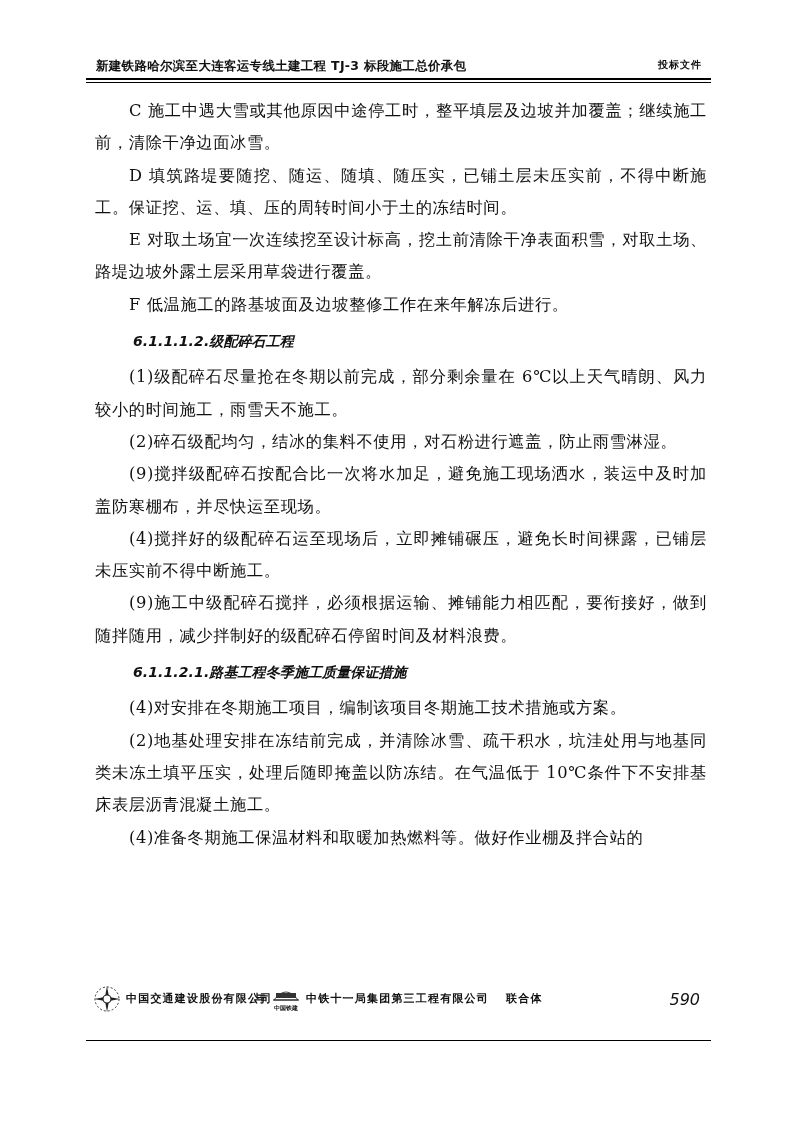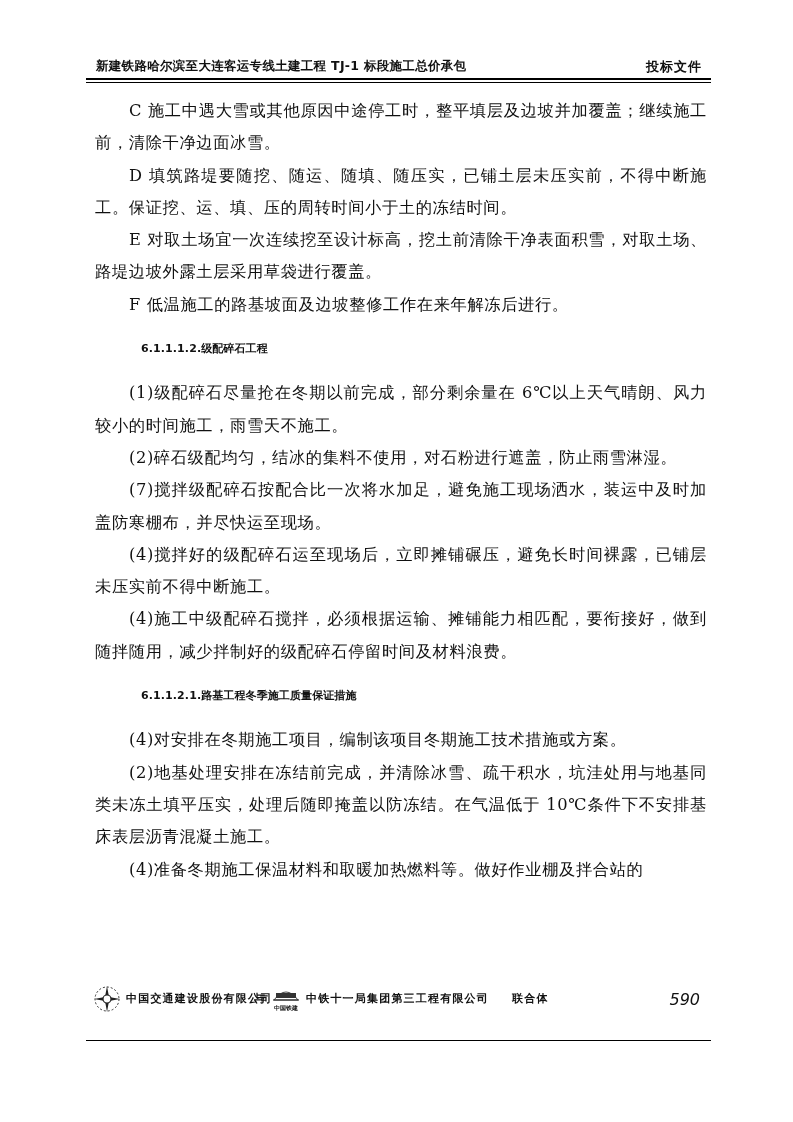--- a/index.html
+++ b/index.html
@@ -1,64 +1,64 @@
 <!DOCTYPE html>
 <html><head>
 <meta charset="utf-8">
 <style>
   html, body { margin: 0; padding: 0; background: #ffffff; }
   body { width: 793px; height: 1122px; position: relative; overflow: hidden;
          font-family: "DejaVu Serif", "Liberation Serif", serif; color: #111; }
   .header { position: absolute; left: 88px; top: 56px; width: 622px; height: 22px; }
   .header-title { position: absolute; left: 8px; top: 2px; font-size: 12.5px; font-weight: bold;
                   letter-spacing: 0.3px; font-family: "DejaVu Sans", "Liberation Sans", sans-serif; }
-  .header-right { position: absolute; right: 8px; top: 2px; font-size: 13px; font-weight: bold;
+  .header-right { position: absolute; right: 8px; top: 2px; font-size: 10px; font-weight: bold;
                   letter-spacing: 1px; font-family: "DejaVu Sans", "Liberation Sans", sans-serif; }
   .rule-thick { position: absolute; left: 86px; top: 78px; width: 625px; height: 2px; background: #000; }
   .rule-thin { position: absolute; left: 86px; top: 82px; width: 625px; height: 1px; background: #000; }
 
   .body { position: absolute; left: 95px; top: 95px; width: 612px; }
   .p { font-size: 16.3px; line-height: 32.3px; margin: 0; text-align: justify; text-align-last: left;
        letter-spacing: 0.6px; }
   .p.indent { text-indent: 34px; }
-  .h { font-family: "DejaVu Sans", "Liberation Sans", sans-serif; font-weight: bold; font-size: 11px;
-       line-height: 32.3px; margin: 12px; padding-left: 34px; letter-spacing: 0.1px; }
+  .h { font-family: "DejaVu Sans", "Liberation Sans", sans-serif; font-weight: bold; font-size: 14px;
+       line-height: 32.3px; margin: 4px; padding-left: 34px; letter-spacing: 0.1px; font-style: italic; }
 
   .footer-rule { position: absolute; left: 86px; top: 1040px; width: 625px; height: 1px; background: #000; }
   .footer { position: absolute; left: 88px; top: 984px; width: 622px; height: 34px; }
   .logo1 { position: absolute; left: 4px; top: 0px; width: 30px; height: 30px; }
   .footer-text { position: absolute; top: 7px; font-size: 11px; font-weight: bold; letter-spacing: 1.2px;
                  font-family: "DejaVu Sans", "Liberation Sans", sans-serif; white-space: nowrap; }
   .logo2 { position: absolute; left: 183px; top: 2px; width: 30px; height: 16px; }
   .logo2-caption { position: absolute; left: 186px; top: 20px; font-size: 6px; font-weight: bold;
                    font-family: "DejaVu Sans", "Liberation Sans", sans-serif; }
   .page-num { position: absolute; right: 10px; top: 6px; font-size: 16px;
               font-family: "DejaVu Sans", "Liberation Sans", sans-serif; font-style: italic; }
 </style>
 </head>
 <body>
 
 <div class="header">
-  <span class="header-title">新建铁路哈尔滨至大连客运专线土建工程 TJ-1 标段施工总价承包</span>
+  <span class="header-title">新建铁路哈尔滨至大连客运专线土建工程 TJ-3 标段施工总价承包</span>
   <span class="header-right">投标文件</span>
 </div>
 <div class="rule-thick"></div>
 <div class="rule-thin"></div>
 
 <div class="body">
   <p class="p indent">C 施工中遇大雪或其他原因中途停工时，整平填层及边坡并加覆盖；继续施工前，清除干净边面冰雪。</p>
   <p class="p indent">D 填筑路堤要随挖、随运、随填、随压实，已铺土层未压实前，不得中断施工。保证挖、运、填、压的周转时间小于土的冻结时间。</p>
   <p class="p indent">E 对取土场宜一次连续挖至设计标高，挖土前清除干净表面积雪，对取土场、路堤边坡外露土层采用草袋进行覆盖。</p>
   <p class="p indent">F 低温施工的路基坡面及边坡整修工作在来年解冻后进行。</p>
   <p class="h">6.1.1.1.2.级配碎石工程</p>
   <p class="p indent">(1)级配碎石尽量抢在冬期以前完成，部分剩余量在 6℃以上天气晴朗、风力较小的时间施工，雨雪天不施工。</p>
   <p class="p indent">(2)碎石级配均匀，结冰的集料不使用，对石粉进行遮盖，防止雨雪淋湿。</p>
-  <p class="p indent">(7)搅拌级配碎石按配合比一次将水加足，避免施工现场洒水，装运中及时加盖防寒棚布，并尽快运至现场。</p>
+  <p class="p indent">(9)搅拌级配碎石按配合比一次将水加足，避免施工现场洒水，装运中及时加盖防寒棚布，并尽快运至现场。</p>
   <p class="p indent">(4)搅拌好的级配碎石运至现场后，立即摊铺碾压，避免长时间裸露，已铺层未压实前不得中断施工。</p>
-  <p class="p indent">(4)施工中级配碎石搅拌，必须根据运输、摊铺能力相匹配，要衔接好，做到随拌随用，减少拌制好的级配碎石停留时间及材料浪费。</p>
+  <p class="p indent">(9)施工中级配碎石搅拌，必须根据运输、摊铺能力相匹配，要衔接好，做到随拌随用，减少拌制好的级配碎石停留时间及材料浪费。</p>
   <p class="h">6.1.1.2.1.路基工程冬季施工质量保证措施</p>
   <p class="p indent">(4)对安排在冬期施工项目，编制该项目冬期施工技术措施或方案。</p>
   <p class="p indent">(2)地基处理安排在冻结前完成，并清除冰雪、疏干积水，坑洼处用与地基同类未冻土填平压实，处理后随即掩盖以防冻结。在气温低于 10℃条件下不安排基床表层沥青混凝土施工。</p>
   <p class="p indent">(4)准备冬期施工保温材料和取暖加热燃料等。做好作业棚及拌合站的</p>
 </div>
 
 <div class="footer-rule"></div>
 <div class="footer">
   <svg class="logo1" viewBox="0 0 30 30">
     <circle cx="15" cy="15" r="12" fill="none" stroke="#333" stroke-width="1" stroke-dasharray="2 2"></circle>
@@ -67,15 +67,15 @@
   </svg>
   <span class="footer-text" style="left:38px;">中国交通建设股份有限公司</span>
   <span class="footer-text" style="left:166px;">与</span>
   <svg class="logo2" viewBox="0 0 30 16">
     <path d="M3 14 Q15 -2 27 14 Z" fill="none" stroke="#444" stroke-width="1"></path>
     <rect x="5" y="7" width="20" height="5" fill="#333"></rect>
     <line x1="2" y1="14" x2="28" y2="14" stroke="#333" stroke-width="1.2"></line>
   </svg>
   <span class="logo2-caption">中国铁建</span>
   <span class="footer-text" style="left:218px;">中铁十一局集团第三工程有限公司</span>
-  <span class="footer-text" style="left:418px;margin-left:6px;">联合体</span>
+  <span class="footer-text" style="left:418px;">联合体</span>
   <span class="page-num">590</span>
 </div>
 
 </body></html>

